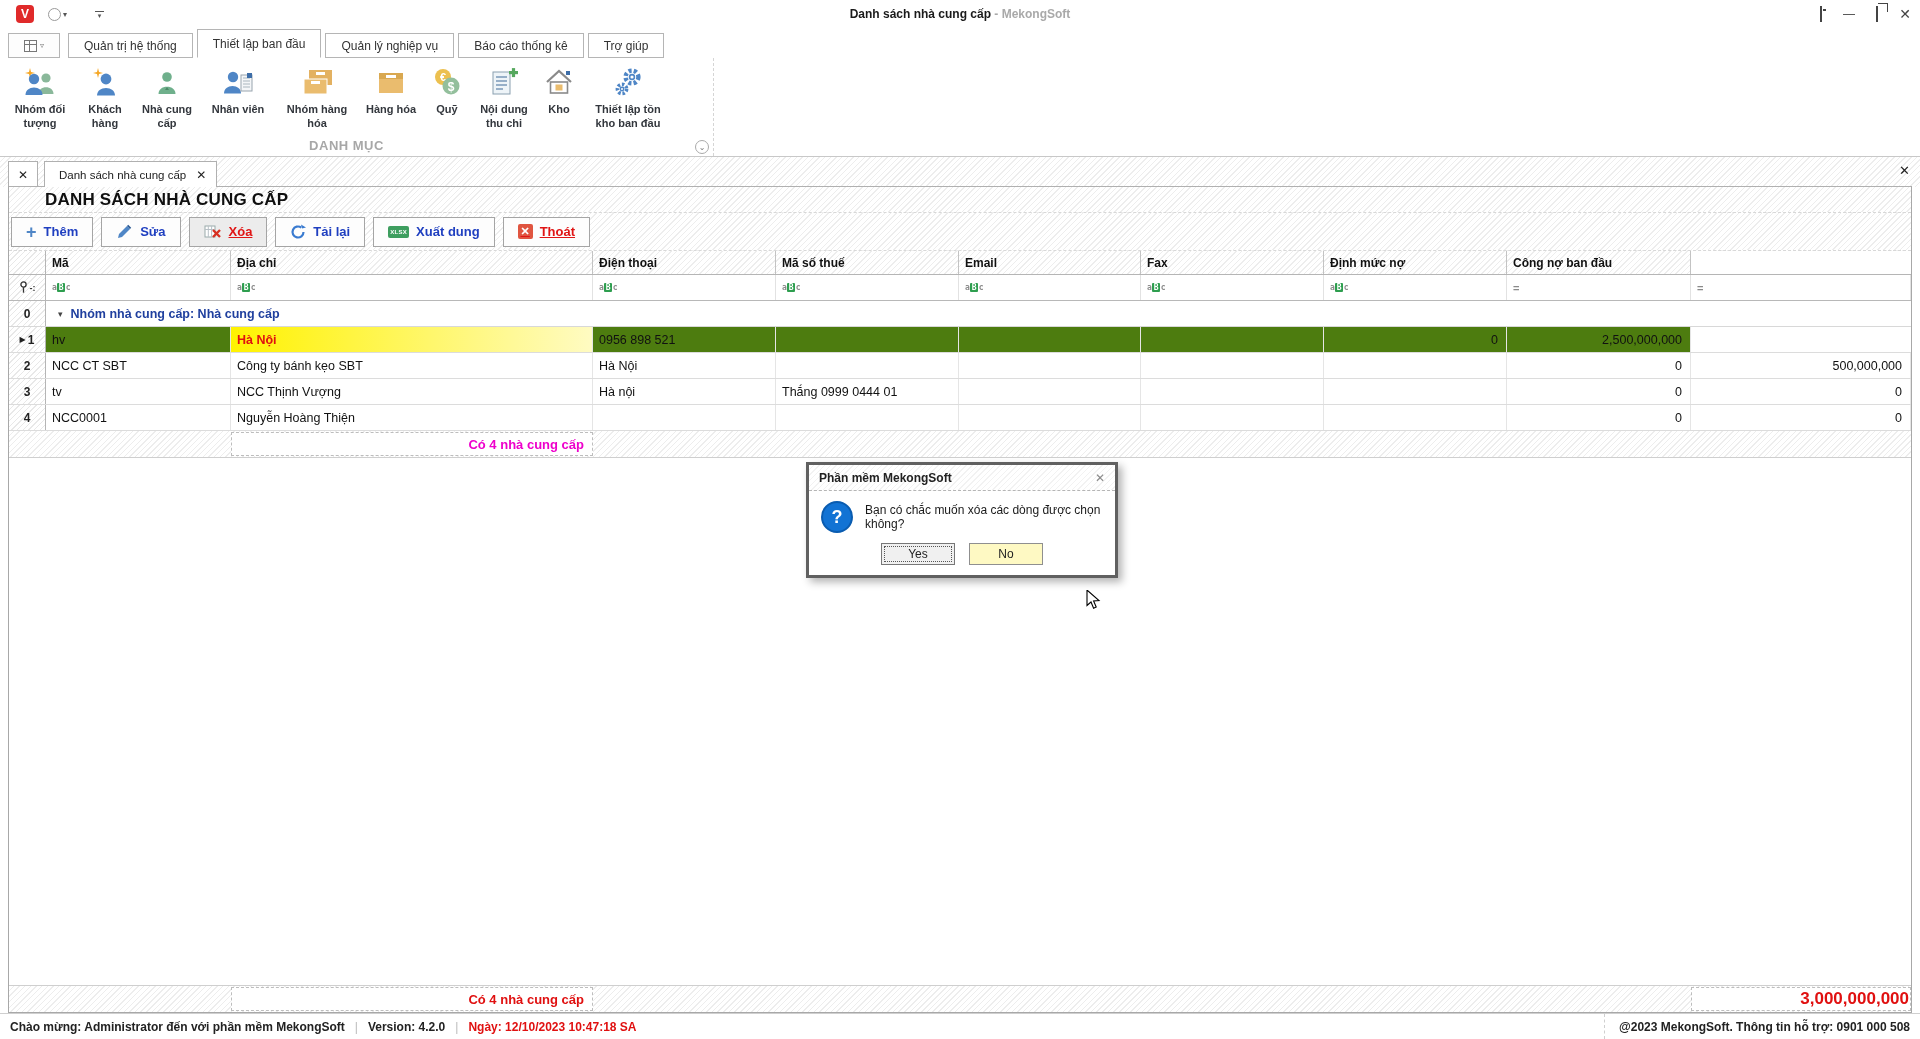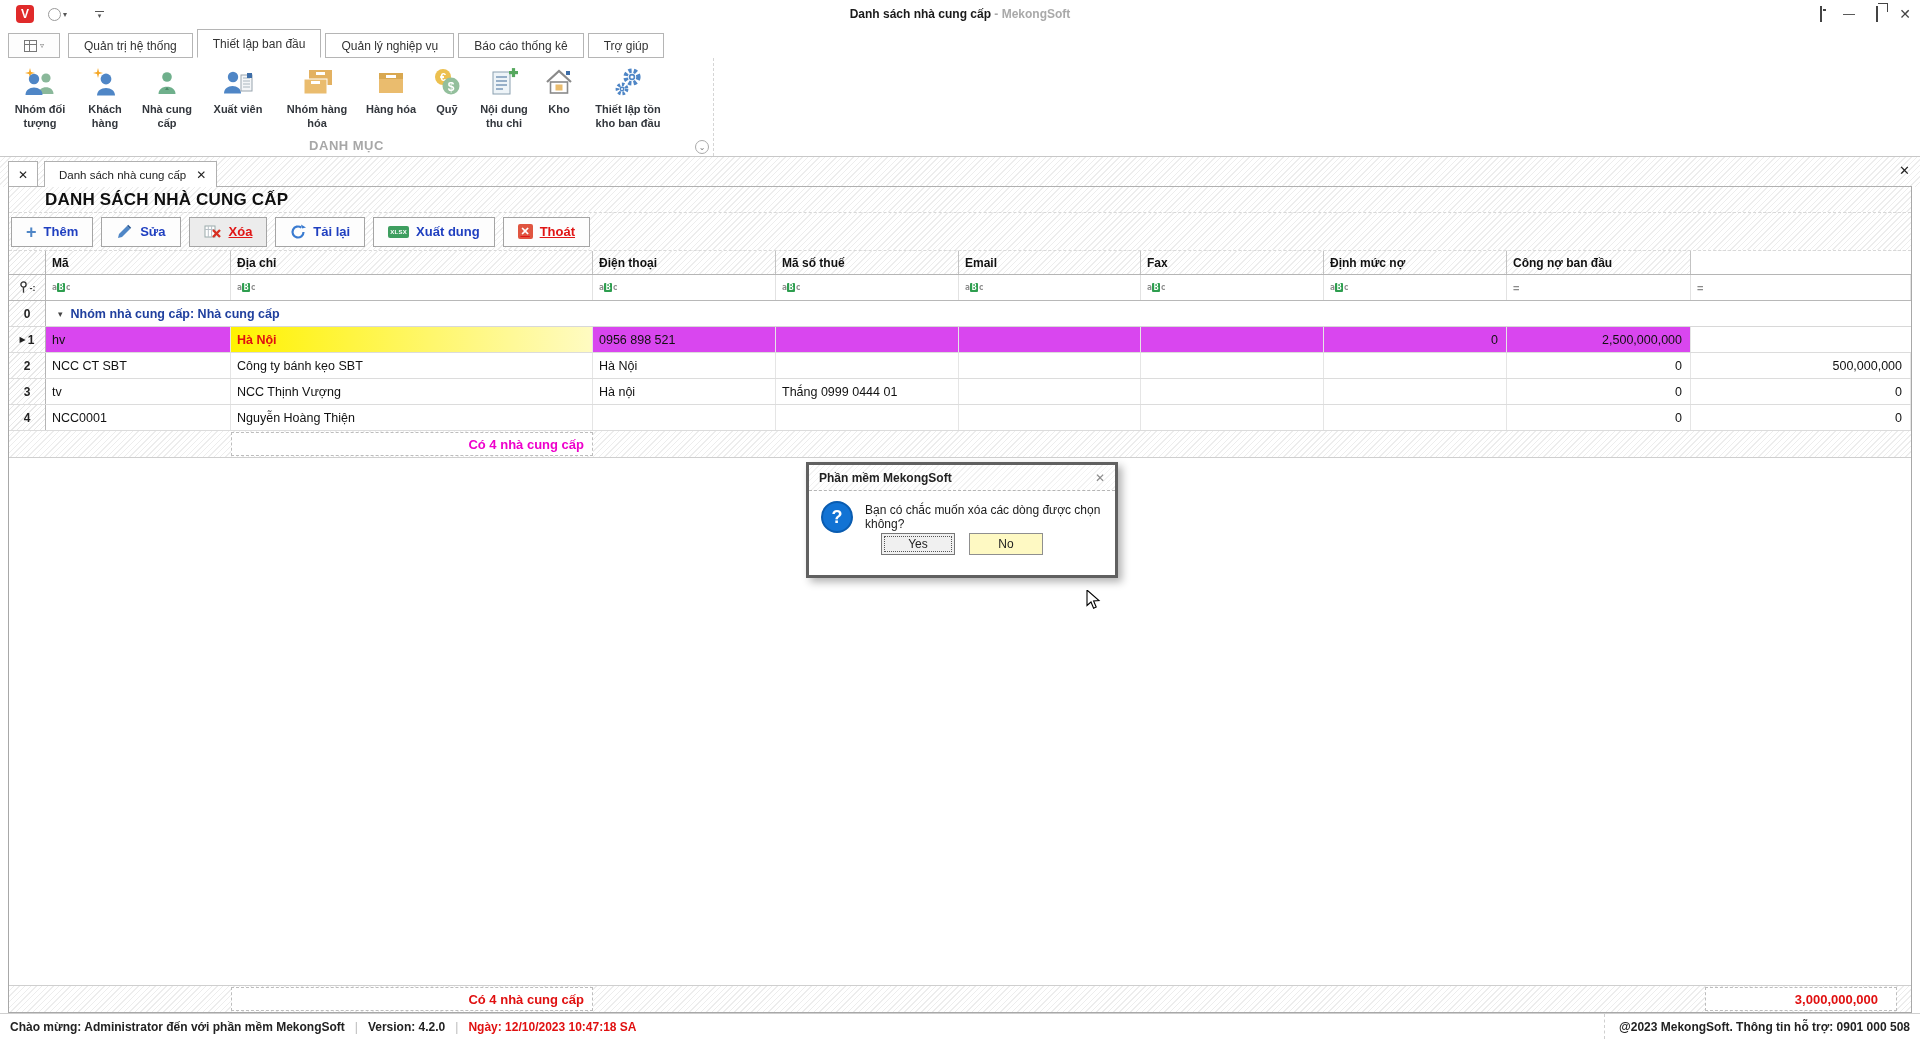--- a/index.html
+++ b/index.html
@@ -79,27 +79,27 @@
   .abc { display:flex; align-items:flex-end; font-family:"DejaVu Sans Mono",monospace; font-size:8px; color:#8a8a8a; font-weight:bold; }
   .abc .b { background:#2e9e4f; color:#fff; padding:0 1.5px; border-radius:1px; margin:0 .5px; font-size:8px; }
   .eq { color:#8a8a8a; font-size:11px; font-weight:bold; }
   .pinico { display:flex; align-items:center; gap:2px; color:#333; }
   .grouprow { height:26px; border-bottom:1px solid #d8d8d8; display:flex; align-items:stretch; }
   .grouprow .gind { width:37px; flex:none; }
   .grouprow .gtxt { display:flex; align-items:center; gap:8px; padding-left:12px; font-size:12.5px; font-weight:bold; color:#1f3f9e; background:#fff; flex:1; }
   .grouprow .exp { color:#444; font-size:9px; }
   .drow { height:26px; border-bottom:1px solid #dcdcdc; }
   .drow .gc { display:flex; align-items:center; padding:0 6px; font-size:12.5px; color:#111; border-right:1px solid #e5e5e5; background:#fff; white-space:nowrap; overflow:hidden; }
-  .drow.sel .gc { background:#d946ef; }
+  .drow.sel .gc { background:#4d7c0f; }
   .drow .gc.num { justify-content:flex-end; padding-right:8px; }
   .drow .gc.hl { background:linear-gradient(to right,#fff200,#fffbc2); color:#e01010; font-weight:bold; }
   .rowarrow { font-size:8px; color:#222; }
   .gfootrow { height:27px; border-bottom:1px solid #cfcfcf; }
   .gfootrow .cell-sum { grid-column:3; border:1px dashed #bdbdbd; margin:1px 0; display:flex; align-items:center; justify-content:flex-end; padding-right:8px; font-size:13px; font-weight:bold; }
-  .gfootrow .cell-total { grid-column:10; border:1px dashed #bdbdbd; margin:1px 14px; display:flex; align-items:center; justify-content:flex-end; padding-right:18px; font-size:13px; font-weight:bold; }
+  .gfootrow .cell-total { grid-column:10; border:1px dashed #bdbdbd; margin:1px 0; display:flex; align-items:center; justify-content:flex-end; padding-right:1px; font-size:17px; font-weight:bold; }
   .magenta { color:#ee00cc; }
   .redtxt { color:#e01010; }
   .gempty { flex:1; background:#fff; }
 
   
   .statusbar { position:absolute; left:0; right:0; bottom:0; height:26px; background:#fff; border-top:1px solid #cfcfcf;
     display:flex; align-items:center; font-size:12px; font-weight:bold; color:#222; padding:0 10px; }
   .statusbar .sep { color:#bbb; margin:0 10px; font-weight:normal; }
   .statusbar .date { color:#e01010; }
   .statusbar .right { margin-left:auto; border-left:1px dashed #cfcfcf; padding-left:14px; height:100%; display:flex; align-items:center; }
@@ -107,21 +107,21 @@
   
   .dialog { position:absolute; left:806px; top:462px; width:312px; height:116px; background:#fff; border:3px solid #606060;
     box-shadow:4px 4px 8px rgba(0,0,0,.3); z-index:10; }
   .dlg-title { height:26px; display:flex; align-items:center; padding:0 10px; border-bottom:1px dashed #b5b5b5;
     font-size:12px; font-weight:bold; color:#222; background:repeating-linear-gradient(135deg,#ffffff 0 3px,#f2f2f2 3px 4px);gap:47px; }
   .dlg-close { margin-left:auto; color:#8a8a8a; font-size:12px; font-weight:bold; }
   .dlg-body { display:flex; align-items:center; gap:12px; padding:10px 10px 0 12px; }
   .qmark { width:32px; height:32px; border-radius:50%; background:#1273d4; border:2px solid #0a5cb0; color:#fff;
     font-size:18px; font-weight:bold; display:flex; align-items:center; justify-content:center; flex:none; }
   .dlg-msg { font-size:12px; color:#1a1a1a; }
-  .dlg-btns { display:flex; justify-content:center; gap:14px; }
+  .dlg-btns { display:flex; justify-content:center; gap:14px; margin-top:10px; }
   .dlg-btn { width:74px; height:22px; border:1px solid #8f8f8f; background:#fef9c3; font-size:12px; color:#222;
     display:flex; align-items:center; justify-content:center; }
   .dlg-btn.default { background:#f0f0f0; outline:1px dotted #555; outline-offset:-4px; border-color:#777; }
 
   
   .cursor { position:absolute; left:1086px; top:590px; z-index:20; }
 </style>
 </head>
 <body>
 
@@ -201,21 +201,21 @@
       <div class="ritem" style="width:76px">
         <div class="ric">
           <svg width="34" height="32" viewBox="0 0 34 32">
             <circle cx="12" cy="10" r="5.2" fill="#4f86c6"></circle>
             <path d="M3 26.5 c0-4.6 3.8-7.4 8.5-7.4 s8.5 2.8 8.5 7.4 z" fill="#4f86c6"></path>
             <rect x="20" y="8" width="11" height="16" fill="#f4f6f8" stroke="#98a4ae"></rect>
             <path d="M22 11 h7 M22 14 h7 M22 17 h7 M22 20 h7" stroke="#aab6be" stroke-width="1"></path>
             <rect x="26" y="6" width="5" height="5" fill="#3e6ea8"></rect>
           </svg>
         </div>
-        <div class="rlabel">Xuất viên</div>
+        <div class="rlabel">Nhân viên</div>
       </div>
 
       <div class="ritem" style="width:82px">
         <div class="ric">
           <svg width="34" height="32" viewBox="0 0 34 32">
             <rect x="9" y="3" width="23" height="15" fill="#e3b161"></rect>
             <rect x="16" y="5" width="9" height="3" fill="#fff"></rect>
             <rect x="4" y="12" width="23" height="15" fill="#eabc6e" stroke="#fff" stroke-width="1"></rect>
             <rect x="11" y="14" width="9" height="3" fill="#fff"></rect>
           </svg>

